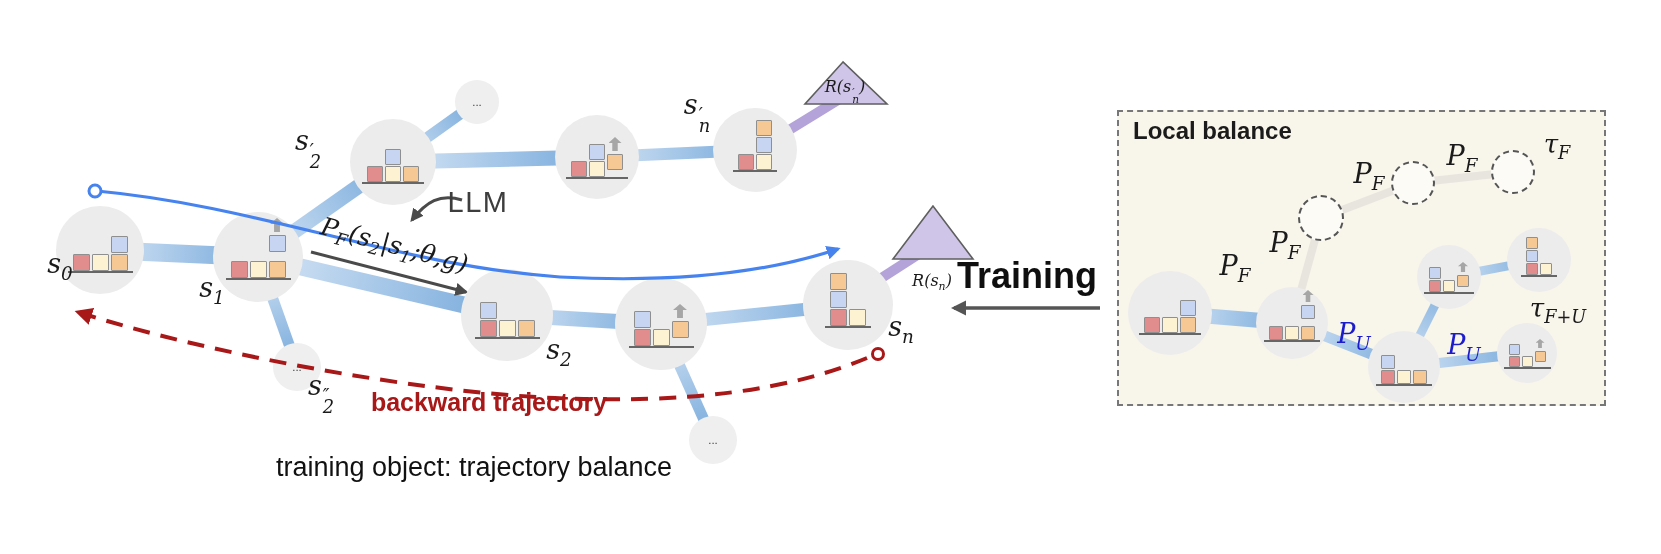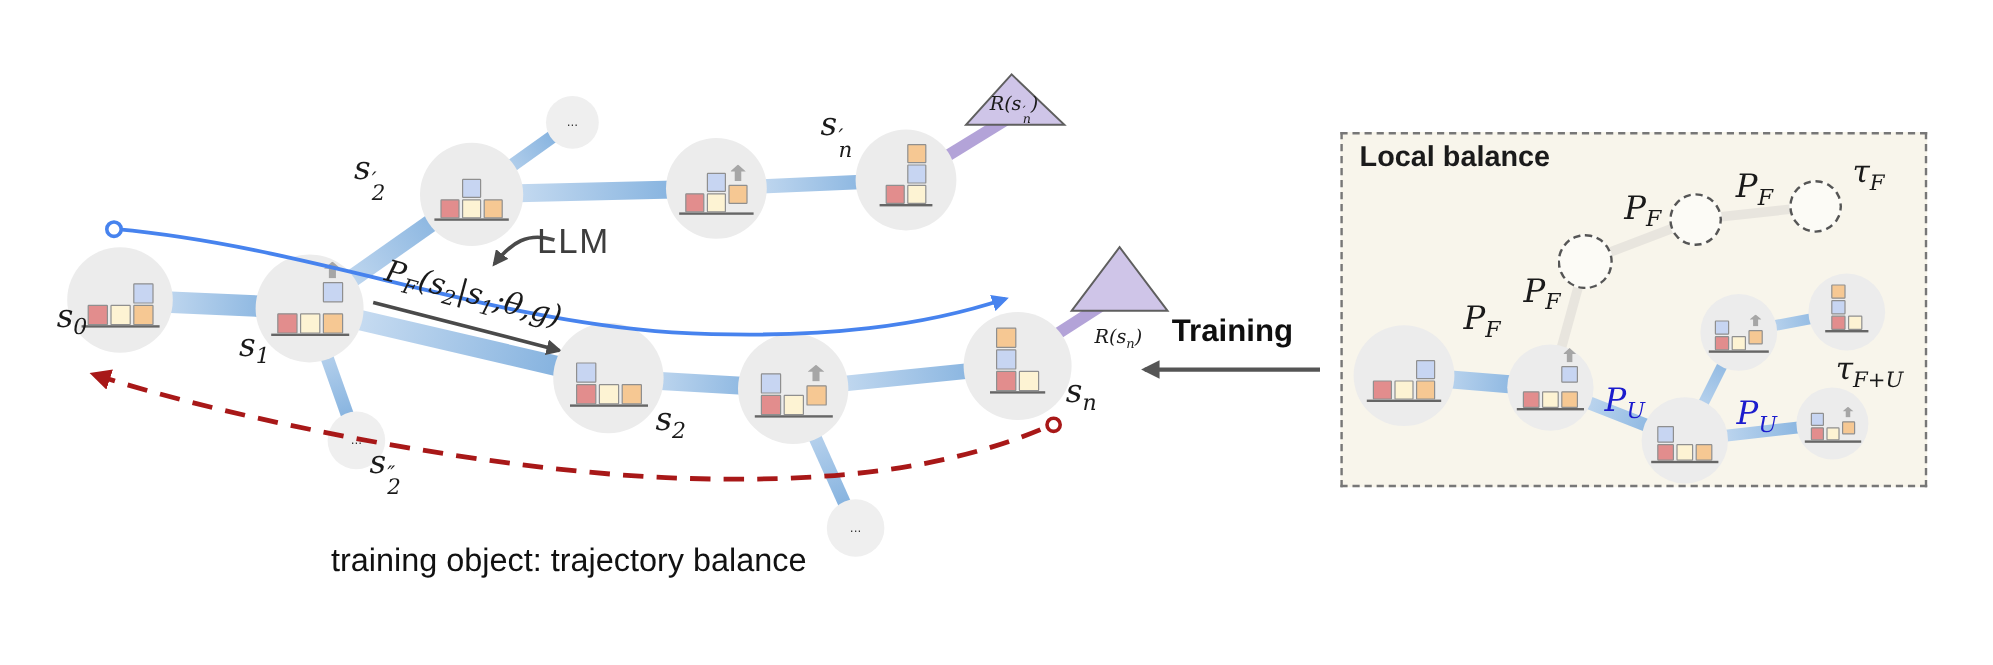--- a/index.html
+++ b/index.html
@@ -22,21 +22,21 @@
     color:#333;font-size:10px;letter-spacing:0px;font-family:"DejaVu Sans",sans-serif;}
   .mlabel{position:absolute;transform:translate(-50%,-50%);white-space:nowrap;
     font-family:"DejaVu Serif",serif;font-style:italic;color:#1a1a1a;z-index:4;}
   .mlabel sub{font-size:68%;}
   .stk{display:inline-flex;flex-direction:column;align-items:flex-start;font-size:66%;line-height:0.62;
     vertical-align:-0.4em;margin-left:1px;}
   .txt{position:absolute;transform:translate(-50%,-50%);white-space:nowrap;text-align:right;}
   #llm-label{left:478px;top:202px;font-size:29px;color:#3d3d3d;font-weight:500;letter-spacing:1.5px;}
   #forward-label{left:692px;top:237px;font-size:25px;font-weight:600;color:#4783ee;}
   #backward-label{left:489px;top:402px;font-size:25px;font-weight:700;color:#a81818;}
-  #training-label{left:1027px;top:276px;font-size:26px;font-weight:700;color:#0f0f0f;}
+  #training-label{left:1027px;top:276px;font-size:36px;font-weight:700;color:#0f0f0f;}
   #objective-label{left:474px;top:467px;font-size:27px;font-weight:500;color:#111;}
   #panel-title{position:absolute;left:1133px;top:131px;transform:translateY(-50%);
     font-size:24px;font-weight:600;color:#1b1b1b;white-space:nowrap;}
 </style>
 </head>
 <body>
 
 <div id="figure-canvas">
   <div id="local-search-panel"></div>
   <svg id="edges-layer" class="layer">
@@ -255,20 +255,21 @@
           <path d="M0,0 L10,5 L0,10 z" fill="#a81818"></path>
         </marker>
       </defs>
       <path d="M 97 191 C 260 206 400 266 560 277 C 690 284 775 270 838 249" fill="none" stroke="#4783ee" stroke-width="3.2" marker-end="url(#m-blue)"></path>
       <circle cx="95" cy="191" r="6" fill="#ffffff" stroke="#4783ee" stroke-width="3"></circle>
       <path d="M 867 358 C 790 390 690 404 555 398 C 415 392 205 353 78 312" fill="none" stroke="#a81818" stroke-width="4" stroke-dasharray="17 11" marker-end="url(#m-red)"></path>
       <circle cx="878" cy="354" r="5.5" fill="#ffffff" stroke="#a81818" stroke-width="3"></circle>
     </svg>
   <div id="text-layer">
     <span class="txt" id="llm-label">LLM</span>
+    <span class="txt" id="backward-label">backward trajectory</span>
     <span class="txt" id="training-label">Training</span>
     <span class="txt" id="objective-label">training object: trajectory balance</span>
     <span id="panel-title">Local balance</span>
   <div class="mlabel" style="left: 60px; top: 266px; font-size: 27px;">s<sub>0</sub></div>
       <div class="mlabel" style="left: 212px; top: 290px; font-size: 27px;">s<sub>1</sub></div>
       <div class="mlabel" style="left: 559px; top: 352px; font-size: 27px;">s<sub>2</sub></div>
       <div class="mlabel" style="left: 901px; top: 329px; font-size: 27px;">s<sub>n</sub></div>
       <div class="mlabel" style="left: 308px; top: 146px; font-size: 27px;">s<span class="stk">
           <span class="sp">′</span>
           <span class="sb">2</span>

